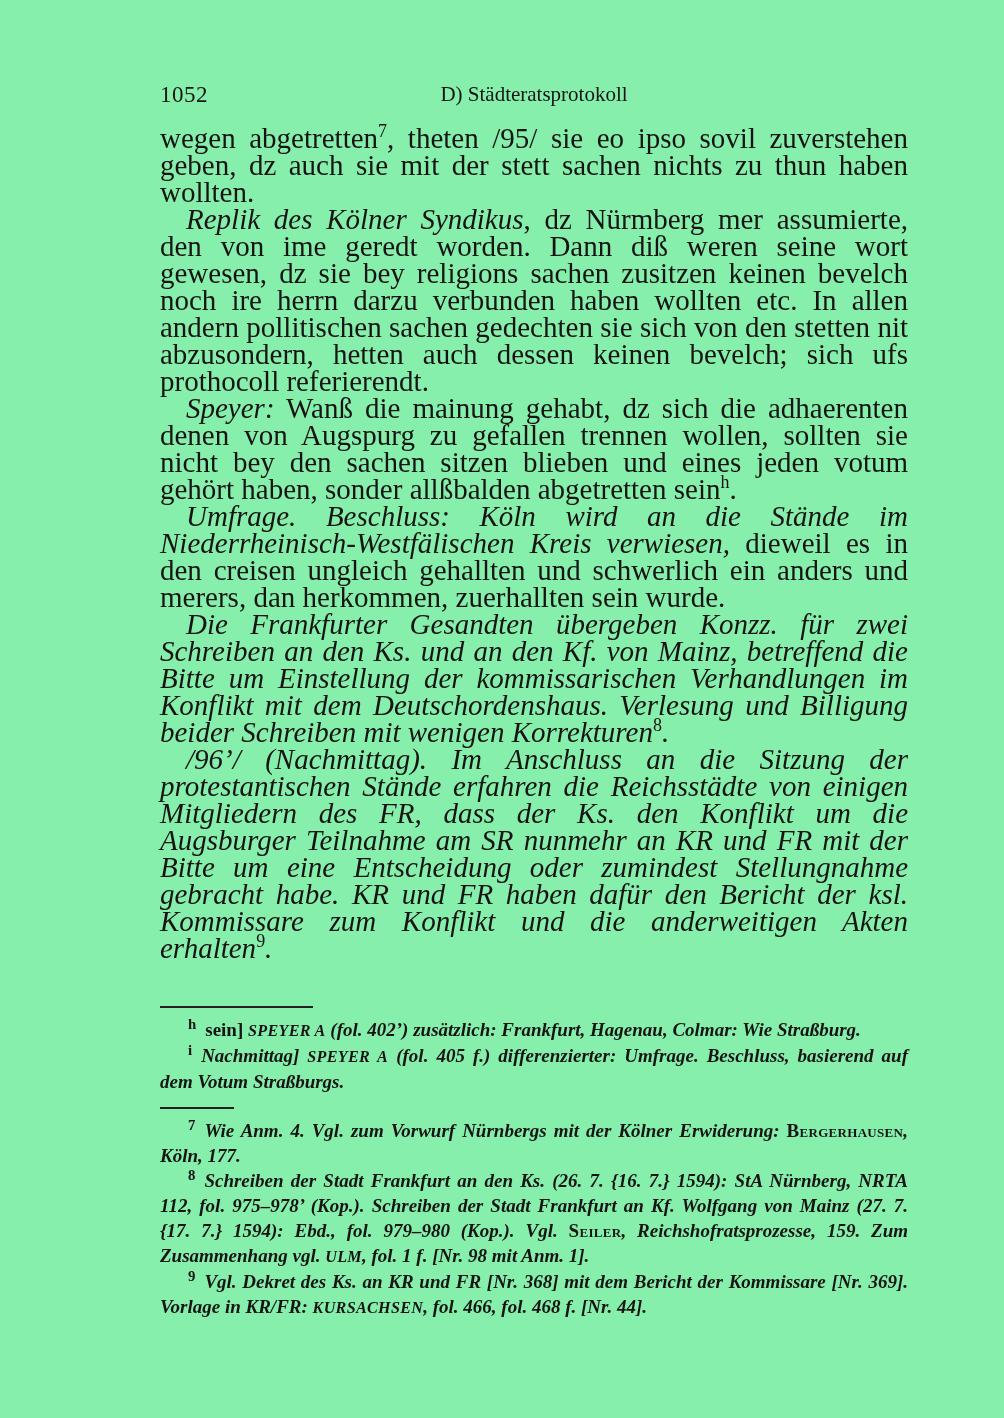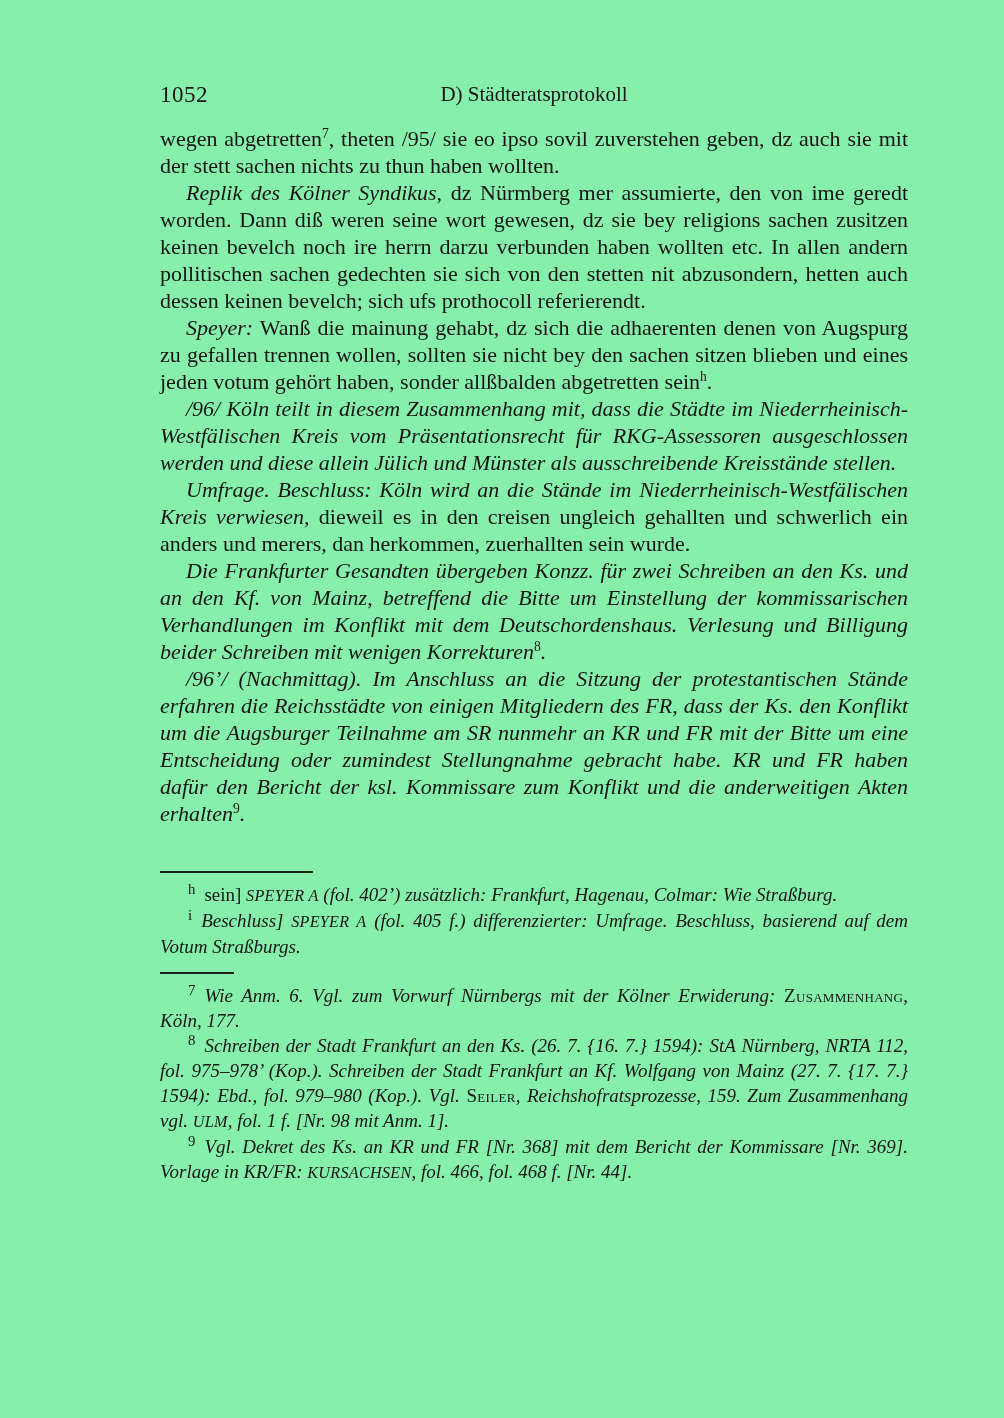--- a/index.html
+++ b/index.html
@@ -27,21 +27,21 @@
     position: absolute;
     left: 0; top: 0;
     font-size: 23px;
     letter-spacing: 0.5px;
   }
   .runtitle {
     display: block;
     text-align: center;
     font-size: 21px;
   }
-  .body-text { font-size: 22px; line-height: 27px; }
+  .body-text { font-size: 29px; line-height: 27px; }
   .body-text p {
     margin: 0;
     text-align: justify;
   }
   .body-text p.ind { text-indent: 26px; }
   .it { font-style: italic; }
   .sc { font-variant: small-caps; font-style: normal; letter-spacing: 0.3px; }
   .ci { font-style: italic; text-transform: uppercase; font-size: 0.85em; letter-spacing: 0.3px; }
   .sup { vertical-align: super; font-size: 0.62em; font-style: normal; line-height: 0; }
   .fnrule {
@@ -49,20 +49,21 @@
     border-top: 2px solid #22211f;
     margin: 0;
   }
   .fnrule-a { width: 153px; margin-top: 44px; margin-bottom: 9px; }
   .fnrule-b { width: 74px; margin-top: 13px; margin-bottom: 9px; }
   .fnblock { font-size: 19px; line-height: 25px; }
   .fnblock p {
     margin: 0;
     text-align: justify;
     text-indent: 28px;
+    font-weight: bold;
   }
   .fnm {
     vertical-align: super;
     font-size: 0.78em;
     font-style: normal;
     line-height: 0;
     margin-right: 9px;
   }
 </style>
 </head>
@@ -73,33 +74,32 @@
 
     <header class="pagehead">
       <span class="pagenum">1052</span>
       <span class="runtitle">D) Städteratsprotokoll</span>
     </header>
 
     <main class="body-text" id="body-text">
         <p class=""><span>wegen abgetretten</span><span class="sup">7</span><span>, theten /95/ sie eo ipso sovil zuverstehen geben, dz auch sie mit der stett sachen nichts zu thun haben wollten.</span></p>
         <p class="ind"><span class="it">Replik des Kölner Syndikus</span><span>, dz Nürmberg mer assumierte, den von ime geredt worden. Dann diß weren seine wort gewesen, dz sie bey religions sachen zusitzen keinen bevelch noch ire herrn darzu verbunden haben wollten etc. In allen andern pollitischen sachen gedechten sie sich von den stetten nit abzusondern, hetten auch dessen keinen bevelch; sich ufs prothocoll referierendt.</span></p>
         <p class="ind"><span class="it">Speyer:</span><span> Wanß die mainung gehabt, dz sich die adhaerenten denen von Augspurg zu gefallen trennen wollen, sollten sie nicht bey den sachen sitzen blieben und eines jeden votum gehört haben, sonder allßbalden abgetretten sein</span><span class="sup">h</span><span>.</span></p>
-        <p class="ind"><span class="it">/96/ Köln teilt in diesem Zusammenhang mit, dass die Städte im Niederrheinisch-Westfälischen Kreis vom Präsentationsrecht für RKG-Assessoren ausgeschlossen werden und diese allein Jülich und Münster als ausschreibende Kreisstände stellen.</span></p>
         <p class="ind"><span class="it">Umfrage. Beschluss: Köln wird an die Stände im Niederrheinisch-Westfälischen Kreis verwiesen,</span><span> dieweil es in den creisen ungleich gehallten und schwerlich ein anders und merers, dan herkommen, zuerhallten sein wurde.</span></p>
         <p class="ind"><span class="it">Die Frankfurter Gesandten übergeben Konzz. für zwei Schreiben an den Ks. und an den Kf. von Mainz, betreffend die Bitte um Einstellung der kommissarischen Verhandlungen im Konflikt mit dem Deutschordenshaus. Verlesung und Billigung beider Schreiben mit wenigen Korrekturen</span><span class="sup">8</span><span class="it">.</span></p>
         <p class="ind"><span class="it">/96’/ (Nachmittag). Im Anschluss an die Sitzung der protestantischen Stände erfahren die Reichsstädte von einigen Mitgliedern des FR, dass der Ks. den Konflikt um die Augsburger Teilnahme am SR nunmehr an KR und FR mit der Bitte um eine Entscheidung oder zumindest Stellungnahme gebracht habe. KR und FR haben dafür den Bericht der ksl. Kommissare zum Konflikt und die anderweitigen Akten erhalten</span><span class="sup">9</span><span class="it">.</span></p>
       </main>
 
     <hr class="fnrule fnrule-a">
     <section class="fnblock" id="apparatus">
         <p><span class="fnm">h</span><span>sein] </span><span class="ci">Speyer A</span><span class="it"> (fol. 402’) zusätzlich: Frankfurt, Hagenau, Colmar: Wie Straßburg.</span></p>
-        <p><span class="fnm">i</span><span class="it">Beschluss] </span><span class="ci">Speyer A</span><span class="it"> (fol. 405 f.) differenzierter: Umfrage. Beschluss, basierend auf dem Votum Straßburgs.</span></p>
+        <p><span class="fnm">i</span><span class="it">Nachmittag] </span><span class="ci">Speyer A</span><span class="it"> (fol. 405 f.) differenzierter: Umfrage. Beschluss, basierend auf dem Votum Straßburgs.</span></p>
       </section>
 
     <hr class="fnrule fnrule-b">
     <section class="fnblock" id="footnotes">
-        <p><span class="fnm">7</span><span class="it">Wie Anm. 6. Vgl. zum Vorwurf Nürnbergs mit der Kölner Erwiderung: </span><span class="sc">Zusammenhang</span><span class="it">, Köln, 177.</span></p>
+        <p><span class="fnm">7</span><span class="it">Wie Anm. 4. Vgl. zum Vorwurf Nürnbergs mit der Kölner Erwiderung: </span><span class="sc">Bergerhausen</span><span class="it">, Köln, 177.</span></p>
         <p><span class="fnm">8</span><span class="it">Schreiben der Stadt Frankfurt an den Ks. (26. 7. {16. 7.} 1594): StA Nürnberg, NRTA 112, fol. 975–978’ (Kop.). Schreiben der Stadt Frankfurt an Kf. Wolfgang von Mainz (27. 7. {17. 7.} 1594): Ebd., fol. 979–980 (Kop.). Vgl. </span><span class="sc">Seiler</span><span class="it">, Reichshofratsprozesse, 159. Zum Zusammenhang vgl. </span><span class="ci">Ulm</span><span class="it">, fol. 1 f. [Nr. 98 mit Anm. 1].</span></p>
         <p><span class="fnm">9</span><span class="it">Vgl. Dekret des Ks. an KR und FR [Nr. 368] mit dem Bericht der Kommissare [Nr. 369]. Vorlage in KR/FR: </span><span class="ci">Kursachsen</span><span class="it">, fol. 466, fol. 468 f. [Nr. 44].</span></p>
       </section>
 
   </div>
 </div>
 
 </body></html>

